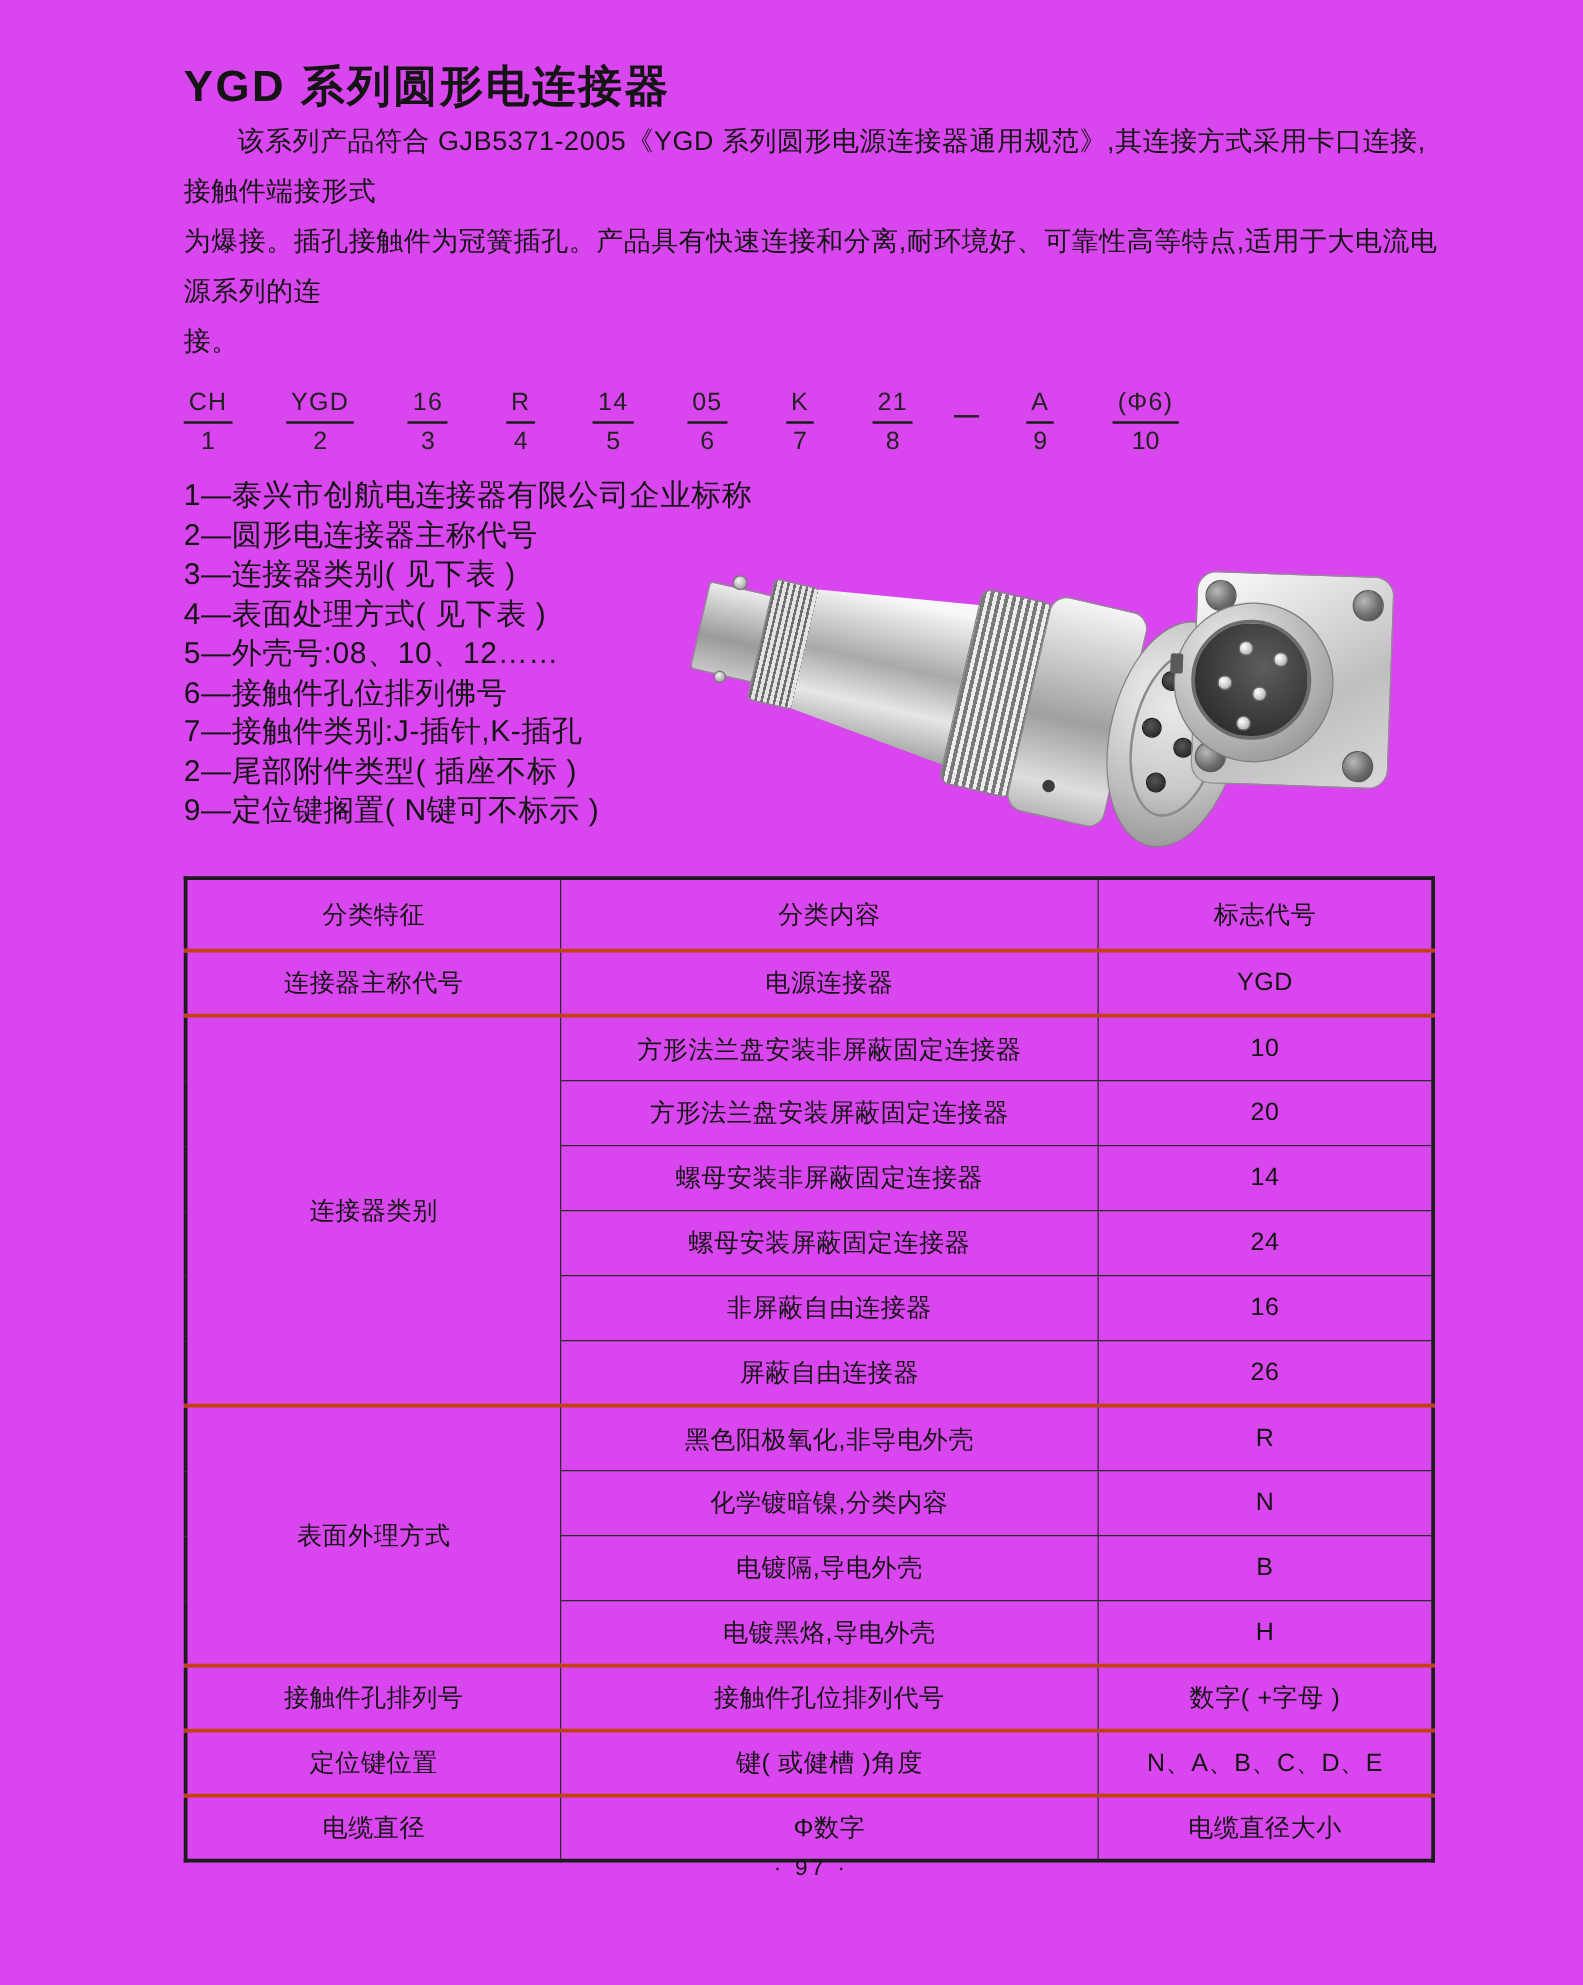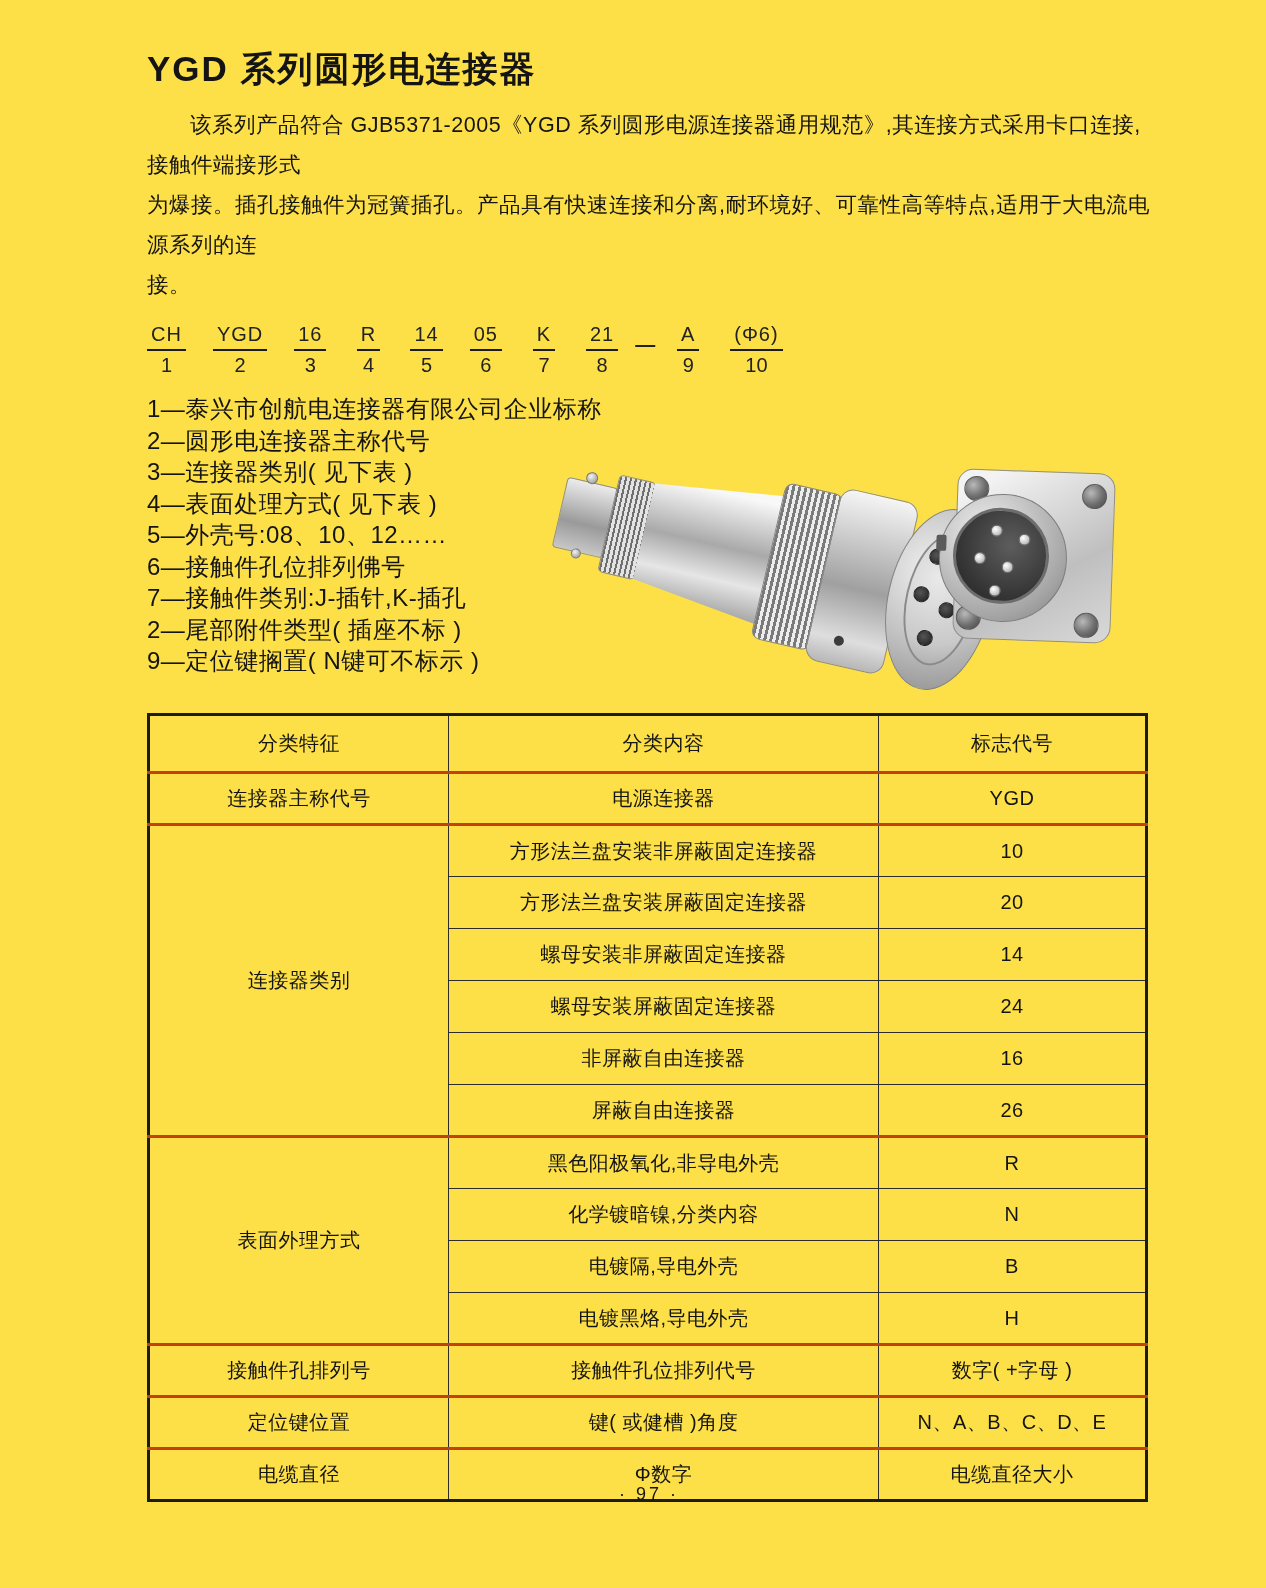--- a/index.html
+++ b/index.html
@@ -1,32 +1,32 @@
 <!DOCTYPE html>
 <html><head>
 <meta charset="utf-8">
 <style>
   * { box-sizing: border-box; }
   html,body { margin:0; padding:0; background:#e9e9e9; }
   .page {
     position:relative; width:1266px; height:1588px; margin:0 auto;
-    background:#fde047; color:#141414;
+    background:#d946ef; color:#141414;
     font-family:"Liberation Sans","DejaVu Sans",sans-serif;
     overflow:hidden;
   }
   .content { position:absolute; left:147px; top:46px; width:1004px; }
 
   .doc-title { font-size:35px; font-weight:bold; letter-spacing:2px; margin:0; }
 
-  .intro { margin-top:12px; font-size:21.5px; line-height:40px; letter-spacing:0.5px; }
+  .intro { font-size:21.5px; line-height:40px; letter-spacing:0.5px; }
   .intro .line.indent { text-indent:2em; }
 
   .section-heading { font-size:26px; font-weight:bold; letter-spacing:2px; margin:14px 0 0 0; }
 
-  .code-row { margin-top:18px; display:flex; align-items:flex-start; gap:27px; font-size:20px; color:#222; }
+  .code-row { margin-top:18px; display:flex; align-items:flex-start; gap:43px; font-size:20px; color:#222; }
   .code-item { display:inline-flex; flex-direction:column; align-items:center; min-width:30px; }
   .code-top { padding:0 4px 3px 4px; border-bottom:2px solid #1b1b1b; letter-spacing:1px; }
   .code-bottom { padding-top:3px; }
   .code-item.dash { min-width:0; margin:0 -14px; }
   .code-item.dash .code-top { border-bottom:none; padding-top:10px; font-weight:bold; }
 
   .legend-section { position:relative; margin-top:16px; height:308px; }
   .legend { font-size:24px; line-height:31.5px; letter-spacing:0.5px; white-space:nowrap; }
 
   

